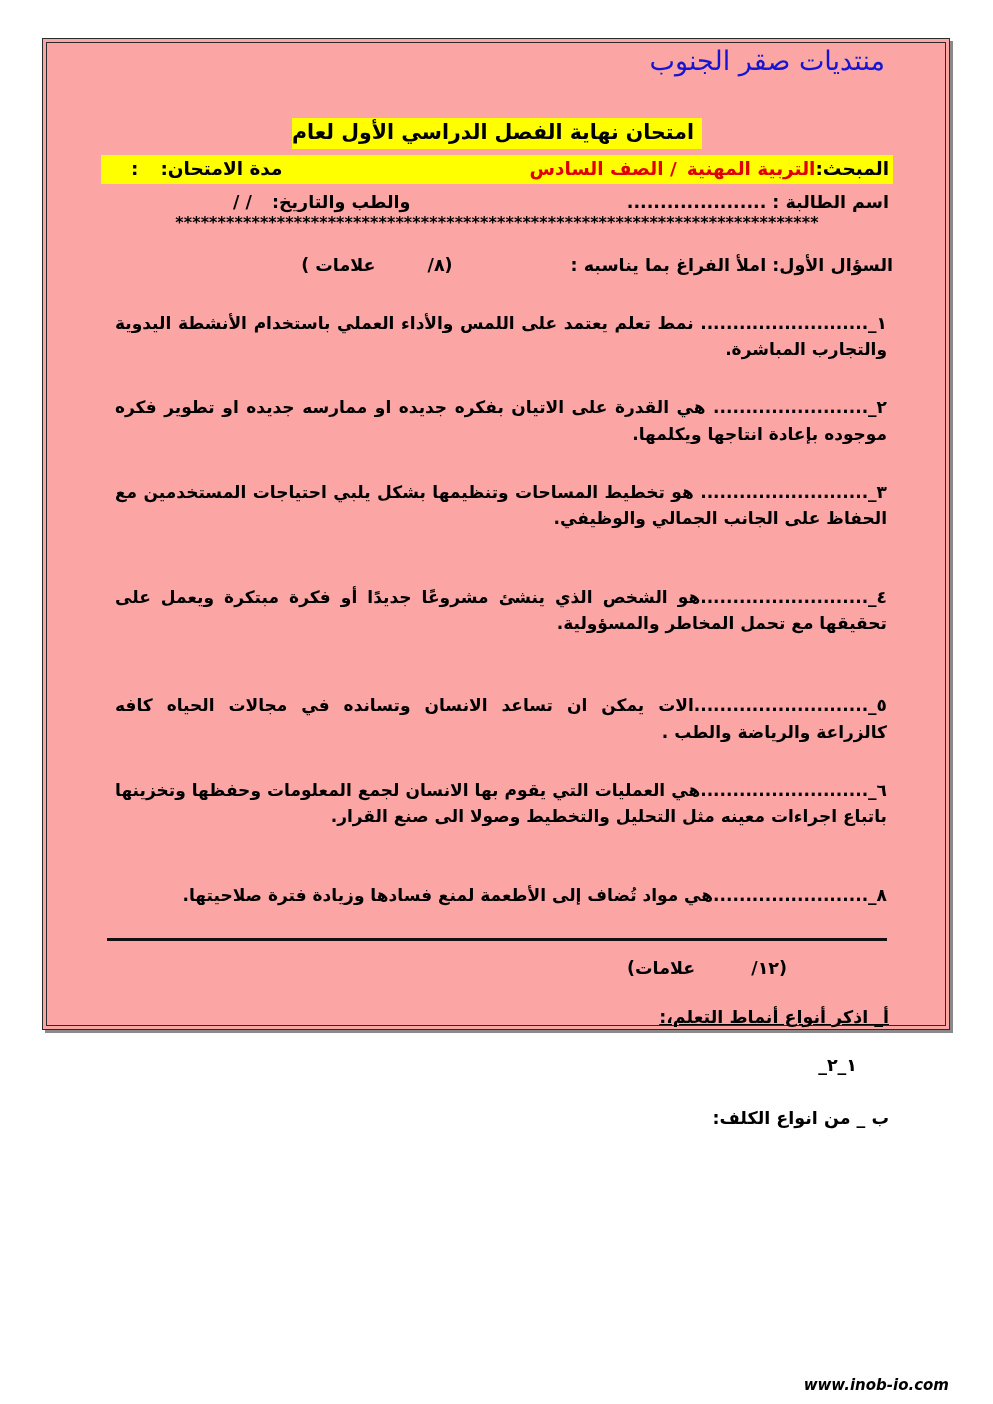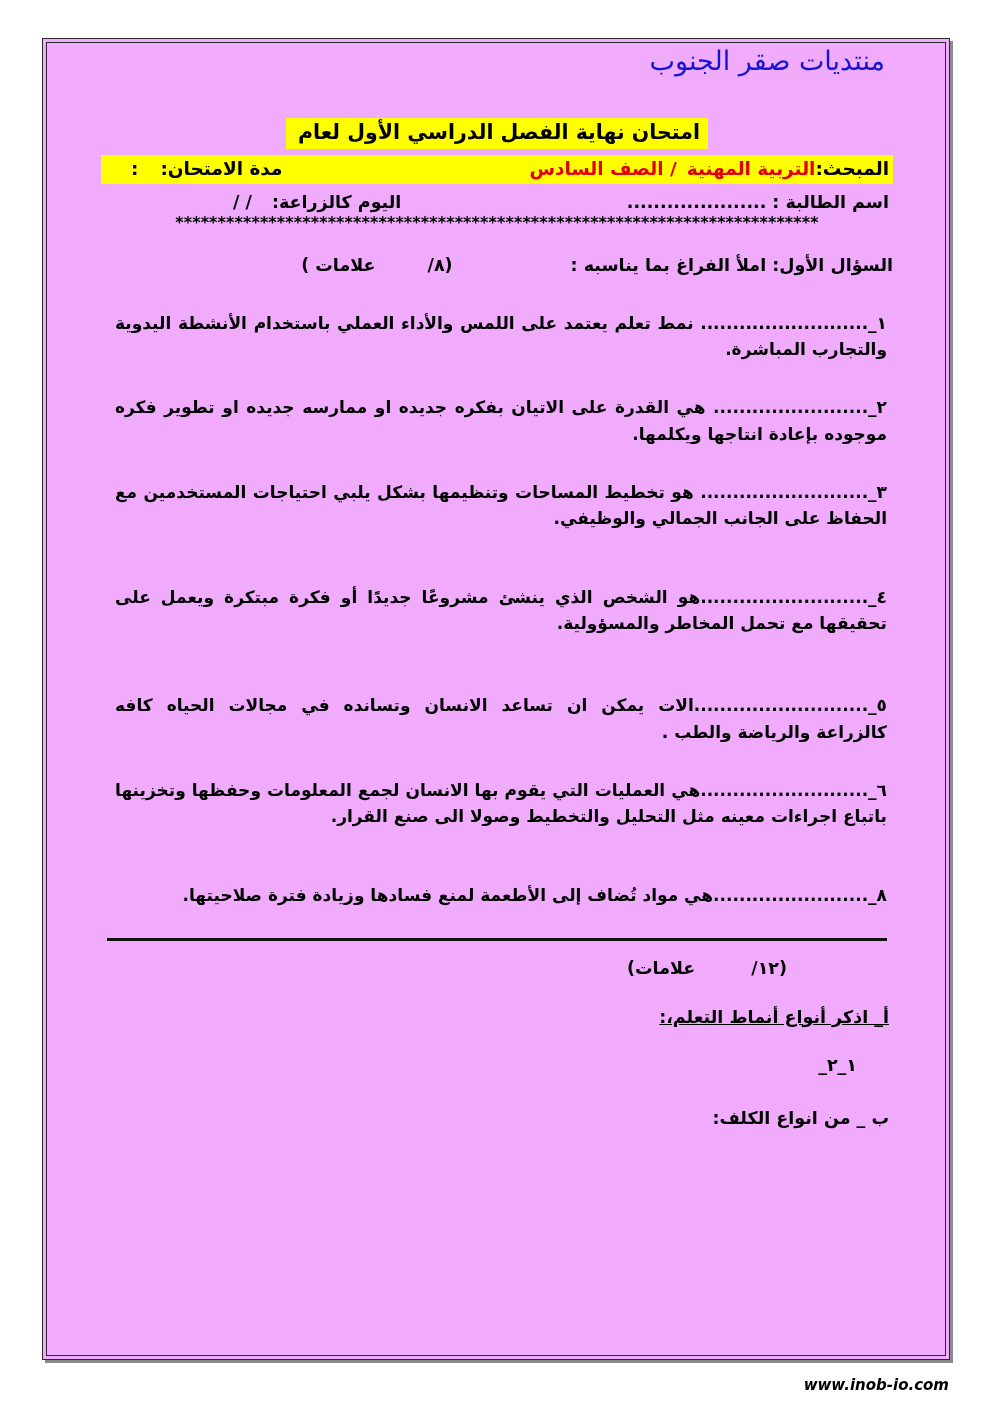--- a/index.html
+++ b/index.html
@@ -15,24 +15,24 @@
     font-family: "DejaVu Sans", "Liberation Sans", sans-serif;
     overflow: hidden;
   }
 
   
   #page-frame {
     position: absolute;
     left: 42px;
     top: 38px;
     width: 908px;
-    height: 1322px;
+    height: 992px;
     border: 1px solid #2b2b2b;
     box-sizing: border-box;
-    background: #f0abfc;
+    background: #fca5a5;
     box-shadow: 3px 3px 0 0 #8a8a8a;
   }
   #page-frame-inner {
     position: absolute;
     left: 3px;
     top: 3px;
     right: 3px;
     bottom: 3px;
     border: 1px solid #2b2b2b;
     box-sizing: border-box;
@@ -67,21 +67,21 @@
   .title-wrap {
     text-align: center;
     margin-top: 42px;
   }
   .exam-title {
     display: inline-block;
     background: #ffff00;
     color: #000000;
     font-size: 20.5px;
     font-weight: bold;
-    padding: 2px 8px 3px 12px;
+    padding: 2px 8px 3px 0;
     line-height: 1.25;
     white-space: nowrap;
   }
 
   .subject-line {
     background: #ffff00;
     margin-top: 6px;
     padding: 2px 4px 3px 4px;
     font-size: 18.5px;
     font-weight: bold;
@@ -238,21 +238,21 @@
       <span class="exam-title">امتحان نهاية الفصل الدراسي الأول لعام</span>
     </div>
 
     <div class="subject-line">
       <span class="subject-left"><span>المبحث:</span><span class="red">التربية المهنية</span><span class="red" style="padding-right:10px">/ الصف السادس</span></span>
       <span class="duration"><span>مدة الامتحان:</span><span style="padding-right:22px">:</span></span>
     </div>
 
     <div class="name-line">
       <span class="name-left"><span>اسم الطالبة :</span><span style="padding-right:6px">.....................</span></span>
-      <span class="date-right"><span>اليوم كالزراعة:</span><span style="padding-right:20px">/   /</span></span>
+      <span class="date-right"><span>والطب والتاريخ:</span><span style="padding-right:20px">/   /</span></span>
     </div>
 
     <div class="stars">****************************************************************************</div>
 
     <div class="q-head">
       <span class="q-head-text">السؤال الأول: املأ الفراغ بما يناسبه :</span>
       <span class="q-head-marks"><span class="marks-num">(٨/</span><span>علامات )</span></span>
     </div>
 
     <div class="blank-item"><span>١_</span><span>.......................... نمط تعلم يعتمد على اللمس والأداء العملي باستخدام الأنشطة اليدوية والتجارب المباشرة.</span></div>

